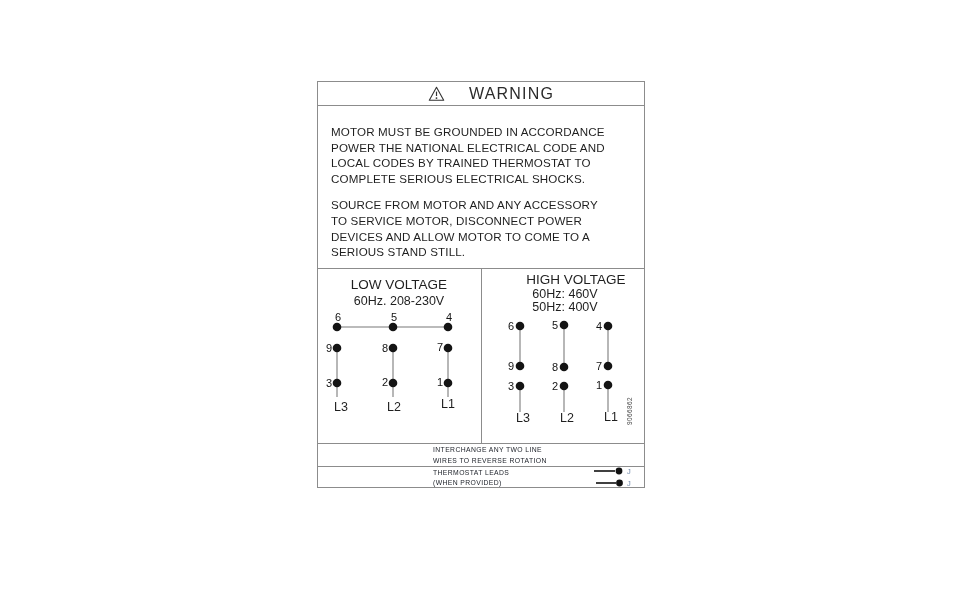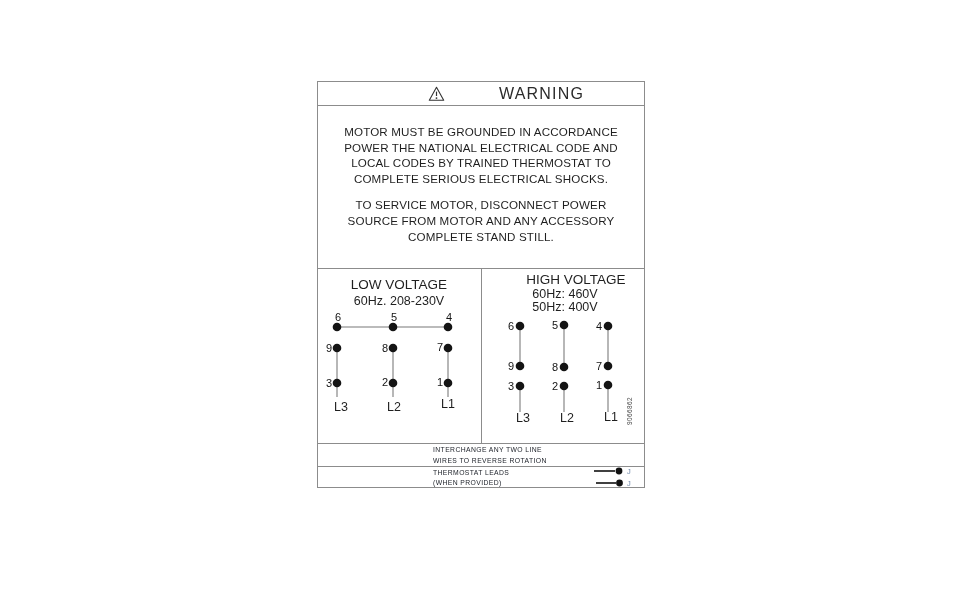--- a/index.html
+++ b/index.html
@@ -12,27 +12,27 @@
     position:absolute; left:317px; top:81px; width:326px; height:405px;
     border:1px solid #8c8c8c; background:#ffffff;
   }
   .header {
     position:absolute; left:0; top:0; width:100%; height:23px;
     border-bottom:1px solid #8c8c8c;
   }
   .warn-icon { position:absolute; left:110px; top:4px; }
   .warn-title {
     position:absolute; left:151px; top:3px;
-    font-size:16px; letter-spacing:1.2px; color:#2b2b2b;margin-left:30px;
+    font-size:16px; letter-spacing:1.2px; color:#2b2b2b;
   }
   .body-text {
     position:absolute; left:13px; top:42px; width:300px;
     font-size:11.6px; line-height:15.6px; letter-spacing:0.15px; color:#1f1f1f;
   }
-  .para { margin-bottom:11px;text-align:center; }
+  .para { margin-bottom:11px; }
   .diagram-svg { position:absolute; left:0; top:186px; }
   .dg-title { font-size:13.5px; fill:#1f1f1f; }
   .dg-sub { font-size:12.5px; fill:#1f1f1f; }
   .dg-num { font-size:11px; fill:#141414; }
   .dg-line-label { font-size:12.5px; fill:#1f1f1f; }
   .wire { stroke:#a5a5a5; stroke-width:1.6; }
   .term { fill:#141414; }
   .part-no { font-size:6.5px; fill:#4a4a4a; letter-spacing:0.4px; }
   .footer {
     position:absolute; left:0; top:361px; width:326px; height:44px;
@@ -65,23 +65,24 @@
     </div>
 
     <div class="body-text">
       <div class="para">
         <div>MOTOR MUST BE GROUNDED IN ACCORDANCE</div>
         <div>POWER THE NATIONAL ELECTRICAL CODE AND</div>
         <div>LOCAL CODES BY TRAINED THERMOSTAT TO</div>
         <div>COMPLETE SERIOUS ELECTRICAL SHOCKS.</div>
       </div>
       <div class="para">
+        <div>SOURCE FROM MOTOR AND ANY ACCESSORY</div>
         <div>TO SERVICE MOTOR, DISCONNECT POWER</div>
-        <div>SOURCE FROM MOTOR AND ANY ACCESSORY</div>
-        <div>COMPLETE STAND STILL.</div>
+        <div>DEVICES AND ALLOW MOTOR TO COME TO A</div>
+        <div>SERIOUS STAND STILL.</div>
       </div>
     </div>
 
     <svg class="diagram-svg" width="326" height="175" viewBox="0 0 326 175">
       <line x1="0" y1="0.5" x2="326" y2="0.5" stroke="#8c8c8c" stroke-width="1"></line>
       <line x1="163.5" y1="0" x2="163.5" y2="175" stroke="#8c8c8c" stroke-width="1"></line>
 
       <g>
         <text class="dg-title" x="81" y="21" text-anchor="middle">LOW VOLTAGE</text>
         <text class="dg-sub" x="81" y="37" text-anchor="middle">60Hz. 208-230V</text>

